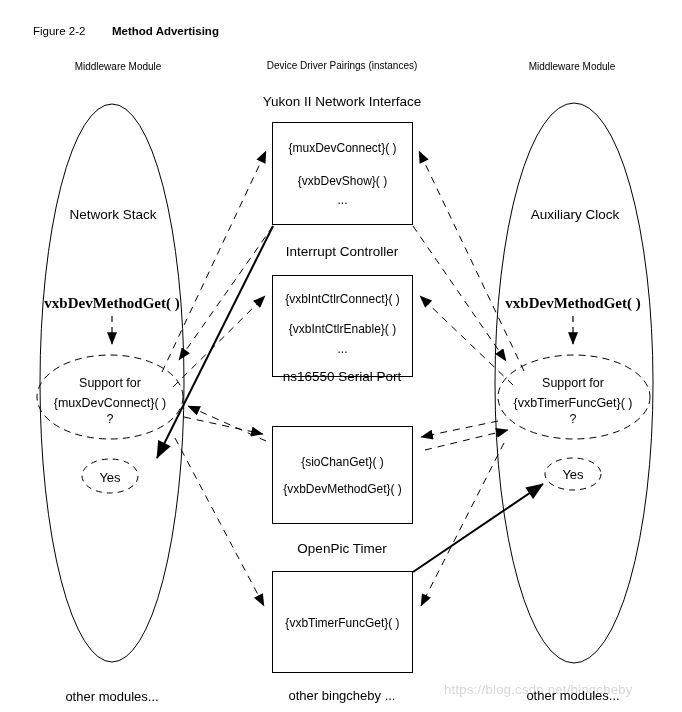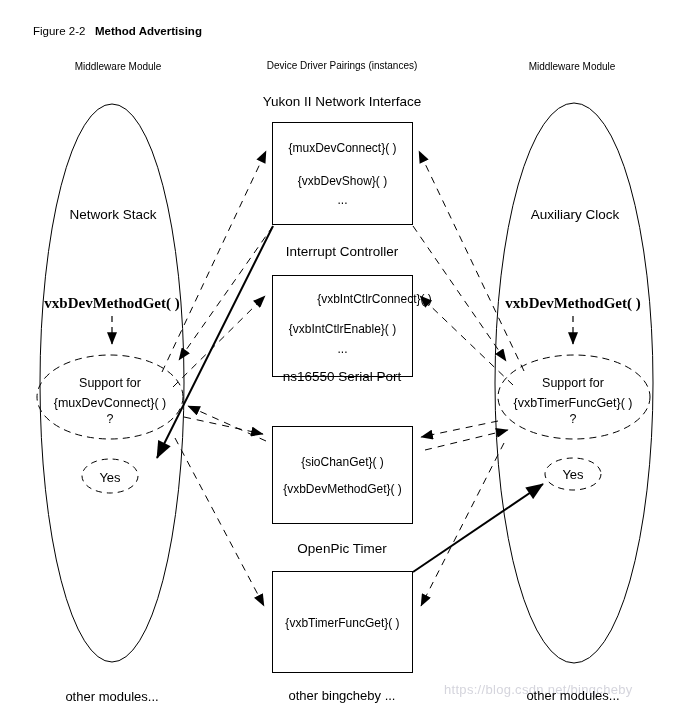--- a/index.html
+++ b/index.html
@@ -74,21 +74,21 @@
 
     <line x1="413" y1="226" x2="506" y2="361" stroke="#000" stroke-width="1" stroke-dasharray="7 6" marker-end="url(#ah)"></line>
     <line x1="425" y1="450" x2="508" y2="430" stroke="#000" stroke-width="1" stroke-dasharray="7 6" marker-end="url(#ah)"></line>
 
     <line x1="413" y1="572" x2="543" y2="484" stroke="#000" stroke-width="2" marker-end="url(#ahBig)"></line>
   </svg>
 
   <div class="toplayer" style="position:absolute;left:0;top:0;width:100%;height:100%;">
 
     <span class="caption" style="left:33px;">Figure 2-2</span>
-    <span class="caption caption-bold" style="left:95px;text-align:right;">Method Advertising</span>
+    <span class="caption caption-bold" style="left:112px;text-align:right;">Method Advertising</span>
 
     <div class="lbl hdr" style="left:118px;top:66px;">Middleware Module</div>
     <div class="lbl hdr" style="left:342px;top:65px;">Device Driver Pairings (instances)</div>
     <div class="lbl hdr" style="left:572px;top:66px;">Middleware Module</div>
 
     <div class="lbl" style="left:113px;top:214px;font-size:13.5px;">Network Stack</div>
     <div class="lbl methodcall" style="left:112px;top:303px;">vxbDevMethodGet( )</div>
     <div class="lbl support-line" style="left:110px;top:383px;">Support for</div>
     <div class="lbl support-line" style="left:110px;top:403px;">{muxDevConnect}( )</div>
     <div class="lbl support-line" style="left:110px;top:419px;">?</div>
@@ -108,21 +108,21 @@
     <div class="lbl boxtitle" style="left:342px;top:376px;">ns16550 Serial Port</div>
     <div class="lbl boxtitle" style="left:342px;top:548px;">OpenPic Timer</div>
 
     <div class="ibox" style="left:272px;top:122px;height:101px;">
       <span class="mline" style="top:18px;">{muxDevConnect}( )</span>
       <span class="mline" style="top:51px;">{vxbDevShow}( )</span>
       <span class="mline" style="top:70px;">...</span>
     </div>
 
     <div class="ibox" style="left:272px;top:275px;height:100px;">
-      <span class="mline" style="top:16px;margin-left:32px;">{vxbIntCtlrConnect}( )</span>
+      <span class="mline" style="top:16px;">{vxbIntCtlrConnect}( )</span>
       <span class="mline" style="top:46px;">{vxbIntCtlrEnable}( )</span>
       <span class="mline" style="top:66px;">...</span>
     </div>
 
     <div class="ibox" style="left:272px;top:426px;height:96px;">
       <span class="mline" style="top:28px;">{sioChanGet}( )</span>
       <span class="mline" style="top:55px;">{vxbDevMethodGet}( )</span>
     </div>
 
     <div class="ibox" style="left:272px;top:571px;height:100px;">

